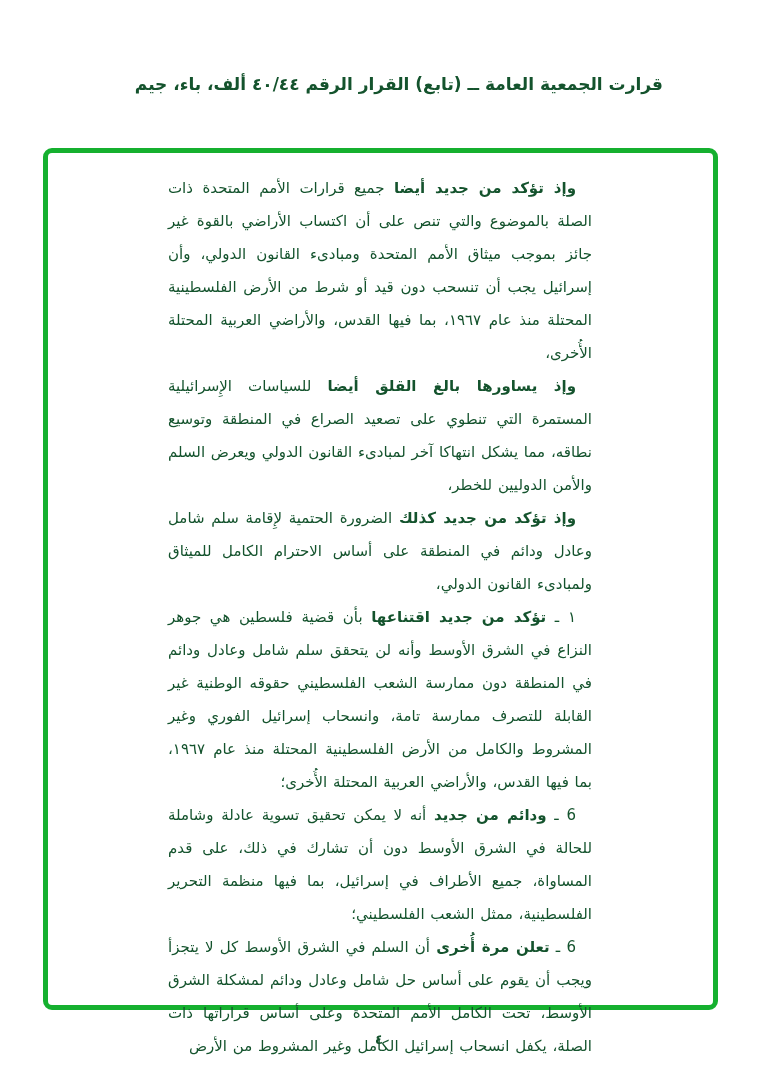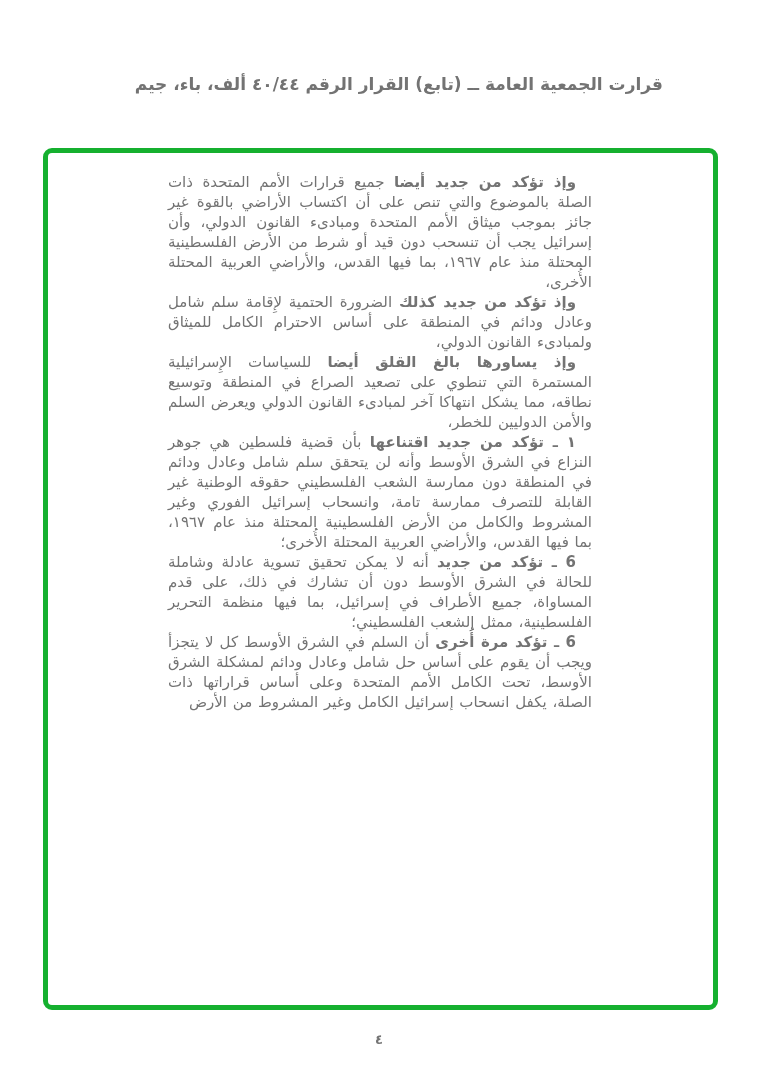--- a/index.html
+++ b/index.html
@@ -1,21 +1,21 @@
 <!DOCTYPE html>
 <html lang="ar"><head>
 <meta charset="utf-8">
 <style>
   html,body { margin:0; padding:0; background:#ffffff; }
   .page {
     position:relative;
     width:758px; height:1078px;
     background:#ffffff;
     font-family:"DejaVu Sans", sans-serif;
-    color:#737373;
+    color:#14532d;
     overflow:hidden;
   }
   .title {
     position:absolute;
     top:74px; right:95px;
     direction:rtl;
     font-size:17px;
     font-weight:bold;
     white-space:nowrap;
     letter-spacing:0.2px;
@@ -42,26 +42,26 @@
     border-radius:9px;
     background:transparent;
   }
   .textcol {
     position:absolute;
     left:168px; top:172px;
     width:424px;
     direction:rtl;
     text-align:justify;
     font-size:15px;
-    line-height:20px;
+    line-height:33px;
     word-spacing:1px;
   }
   .para { margin:0; text-indent:16px; }
   .para .lead { font-weight:bold; }
-  .para .num  { font-weight:bold; }
+  .para .num  { font-weight:normal; }
   .pageno {
     position:absolute;
     top:1032px; left:0;
     width:100%;
     text-align:center;
     font-size:13px;
     font-weight:bold;
   }
 </style>
 </head>
@@ -74,37 +74,37 @@
 
   <div class="frame"></div>
 
   <div class="textcol">
 
     <p class="para">
       <span class="num"></span><span class="lead">وإذ تؤكد من جديد أيضا</span><span class="rest"> جميع قرارات الأمم المتحدة ذات الصلة بالموضوع والتي تنص على أن اكتساب الأراضي بالقوة غير جائز بموجب ميثاق الأمم المتحدة ومبادىء القانون الدولي، وأن إسرائيل يجب أن تنسحب دون قيد أو شرط من الأرض الفلسطينية المحتلة منذ عام ١٩٦٧، بما فيها القدس، والأراضي العربية المحتلة الأُخرى،</span>
     </p>
 
     <p class="para">
-      <span class="num"></span><span class="lead">وإذ تؤكد من جديد كذلك</span><span class="rest"> الضرورة الحتمية لإِقامة سلم شامل وعادل ودائم في المنطقة على أساس الاحترام الكامل للميثاق ولمبادىء القانون الدولي،</span>
+      <span class="num"></span><span class="lead">وإذ يساورها بالغ القلق أيضا</span><span class="rest"> للسياسات الإِسرائيلية المستمرة التي تنطوي على تصعيد الصراع في المنطقة وتوسيع نطاقه، مما يشكل انتهاكا آخر لمبادىء القانون الدولي ويعرض السلم والأمن الدوليين للخطر،</span>
     </p>
 
     <p class="para">
-      <span class="num"></span><span class="lead">وإذ يساورها بالغ القلق أيضا</span><span class="rest"> للسياسات الإِسرائيلية المستمرة التي تنطوي على تصعيد الصراع في المنطقة وتوسيع نطاقه، مما يشكل انتهاكا آخر لمبادىء القانون الدولي ويعرض السلم والأمن الدوليين للخطر،</span>
+      <span class="num"></span><span class="lead">وإذ تؤكد من جديد كذلك</span><span class="rest"> الضرورة الحتمية لإِقامة سلم شامل وعادل ودائم في المنطقة على أساس الاحترام الكامل للميثاق ولمبادىء القانون الدولي،</span>
     </p>
 
 
     <p class="para">
       <span class="num">١ ـ </span><span class="lead">تؤكد من جديد اقتناعها</span><span class="rest"> بأن قضية فلسطين هي جوهر النزاع في الشرق الأوسط وأنه لن يتحقق سلم شامل وعادل ودائم في المنطقة دون ممارسة الشعب الفلسطيني حقوقه الوطنية غير القابلة للتصرف ممارسة تامة، وانسحاب إسرائيل الفوري وغير المشروط والكامل من الأرض الفلسطينية المحتلة منذ عام ١٩٦٧، بما فيها القدس، والأراضي العربية المحتلة الأُخرى؛</span>
     </p>
 
     <p class="para">
-      <span class="num">6 ـ </span><span class="lead">تؤكد من جديد</span><span class="rest"> أنه لا يمكن تحقيق تسوية عادلة وشاملة للحالة في الشرق الأوسط دون أن تشارك في ذلك، على قدم المساواة، جميع الأطراف في إسرائيل، بما فيها منظمة التحرير الفلسطينية، ممثل الشعب الفلسطيني؛</span>
+      <span class="num">6 ـ </span><span class="lead">ودائم من جديد</span><span class="rest"> أنه لا يمكن تحقيق تسوية عادلة وشاملة للحالة في الشرق الأوسط دون أن تشارك في ذلك، على قدم المساواة، جميع الأطراف في إسرائيل، بما فيها منظمة التحرير الفلسطينية، ممثل الشعب الفلسطيني؛</span>
     </p>
 
     <p class="para">
-      <span class="num">6 ـ </span><span class="lead">تؤكد مرة أُخرى</span><span class="rest"> أن السلم في الشرق الأوسط كل لا يتجزأ ويجب أن يقوم على أساس حل شامل وعادل ودائم لمشكلة الشرق الأوسط، تحت الكامل الأمم المتحدة وعلى أساس قراراتها ذات الصلة، يكفل انسحاب إسرائيل الكامل وغير المشروط من الأرض</span>
+      <span class="num">6 ـ </span><span class="lead">تعلن مرة أُخرى</span><span class="rest"> أن السلم في الشرق الأوسط كل لا يتجزأ ويجب أن يقوم على أساس حل شامل وعادل ودائم لمشكلة الشرق الأوسط، تحت الكامل الأمم المتحدة وعلى أساس قراراتها ذات الصلة، يكفل انسحاب إسرائيل الكامل وغير المشروط من الأرض</span>
     </p>
 
   </div>
 
   <div class="pageno">٤</div>
 
 </div>
 
 </body></html>

